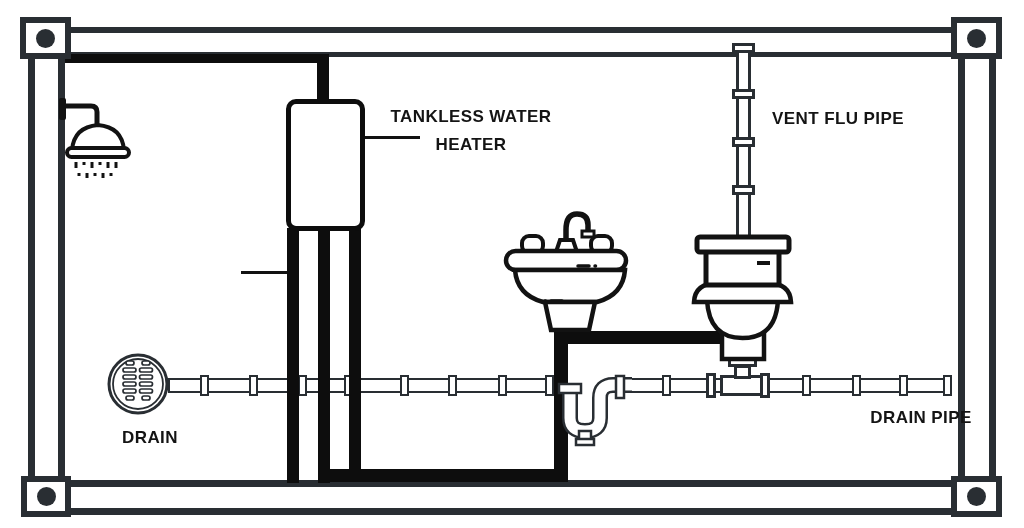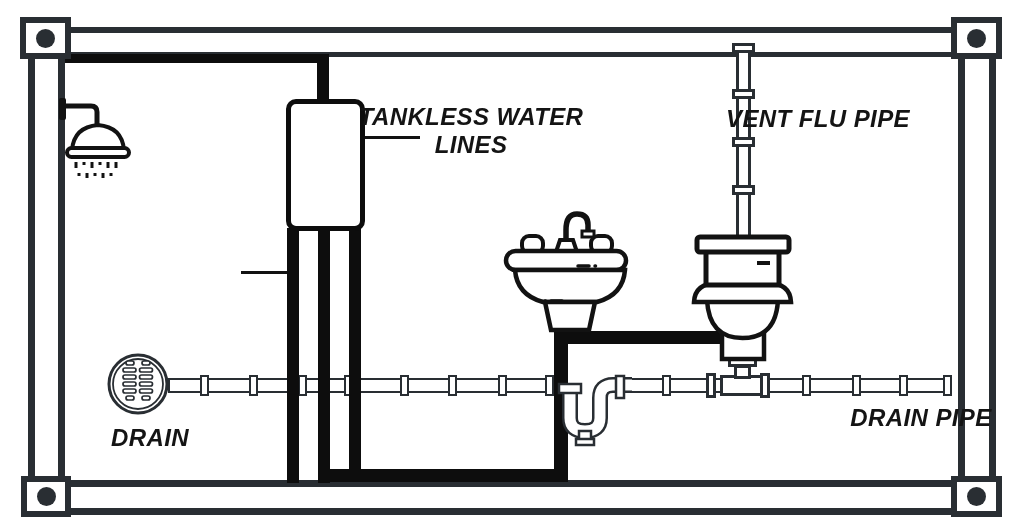--- a/index.html
+++ b/index.html
@@ -20,22 +20,22 @@
   .casting .dot{width:19px;height:19px;border-radius:50%;background:var(--line-color);}
   
   .bpipe{background:var(--pipe-color);z-index:4;}
   
   .wpipe{background:#fff;border:2.5px solid var(--line-color);z-index:2;}
   .flange{background:#fff;border:2.5px solid var(--line-color);z-index:2;}
   .t-part{background:#fff;border:3px solid var(--line-color);z-index:2;}
   
   #heater{background:#fff;border:5px solid var(--pipe-color);border-radius:10px;z-index:5;}
   
-  .lbl{color:var(--text-color);font-weight:700;font-size:24px;letter-spacing:.4px;line-height:28px;
-       text-align:center;transform:translateX(-50%);white-space:nowrap;z-index:7;font-style:italic;}
+  .lbl{color:var(--text-color);font-weight:700;font-size:17px;letter-spacing:.4px;line-height:28px;
+       text-align:center;transform:translateX(-50%);white-space:nowrap;z-index:7;}
   .leader{background:var(--fixture-color);height:3px;z-index:3;}
   svg{position:absolute;overflow:visible;z-index:5;}
 </style>
 </head>
 <body>
 
 <div id="canvas">
 
   <div class="abs beam" style="left:60px;top:27px;width:900px;height:30px;border-top-width:6px;border-bottom-width:5px;"></div>
   <div class="abs beam" style="left:60px;top:480px;width:900px;height:35px;border-top-width:7px;border-bottom-width:7px;"></div>
@@ -170,21 +170,21 @@
       <rect x="23" y="46" width="8" height="4" rx="2"></rect>
         <rect x="39" y="46" width="8" height="4" rx="2"></rect>
     </g>
   </svg>
 
   <div class="abs leader" style="left:365px;top:136px;width:55px;"></div>
   <div class="abs leader" style="left:241px;top:271px;width:47px;"></div>
 
   <div class="abs lbl" style="left:471px;top:103px;">
     <div>TANKLESS WATER</div>
-    <div>LINES</div>
+    <div>HEATER</div>
   </div>
   <div class="abs lbl" style="left:200px;top:243px;">
   </div>
-  <div class="abs lbl" style="left:818px;top:105px;">VENT FLU PIPE</div>
+  <div class="abs lbl" style="left:838px;top:105px;">VENT FLU PIPE</div>
   <div class="abs lbl" style="left:150px;top:424px;">DRAIN</div>
   <div class="abs lbl" style="left:875px;top:404px;margin-left:46px;">DRAIN PIPE</div>
 
 </div>
 
 </body></html>

